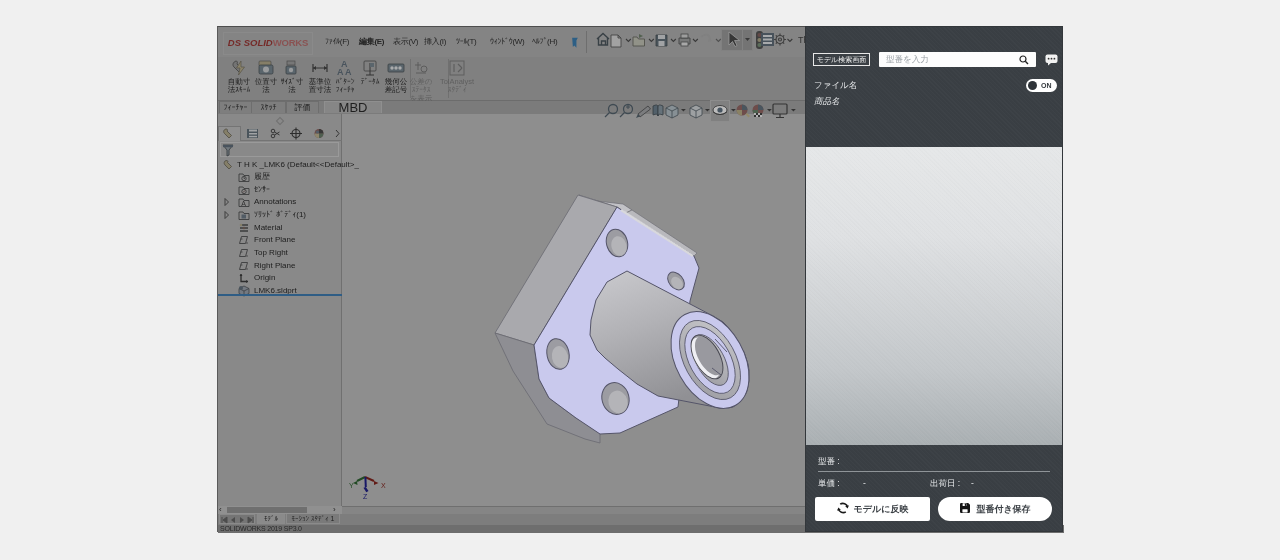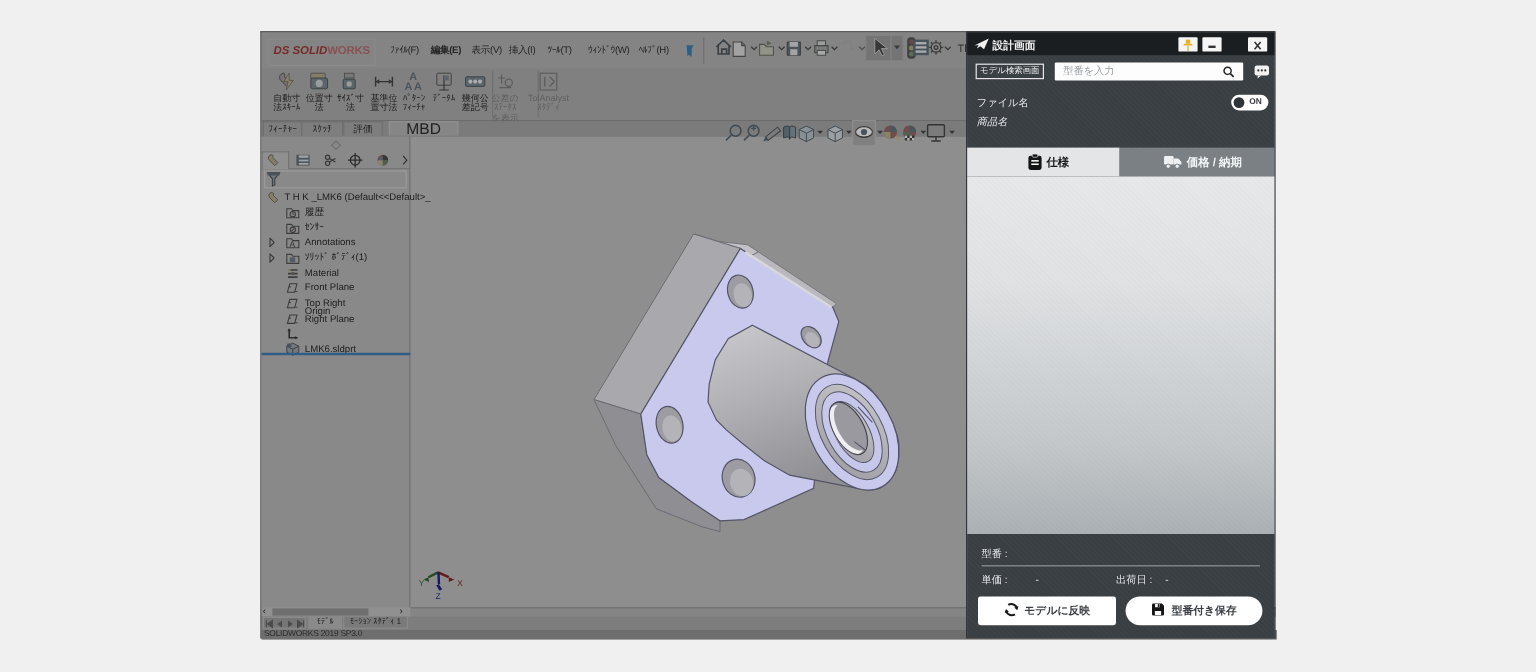--- a/index.html
+++ b/index.html
@@ -255,21 +255,21 @@
         <div class="ti" style="left:36px;top:133px;">Top Right</div>
         <svg class="abs" style="left:20px;top:146px;" width="12" height="12" viewBox="0 0 12 12">
               <path d="M3.5 2.5 h6 l-2 7 h-6Z" fill="none" stroke="#33383b" stroke-width="0.9"></path>
               <path d="M2.5 5 h2 M8 9 h2" stroke="#33383b" stroke-width="0.8"></path>
             </svg>
         <div class="ti" style="left:36px;top:146px;text-align:center;">Right Plane</div>
         <svg class="abs" style="left:20px;top:158px;" width="12" height="12" viewBox="0 0 12 12">
               <path d="M3 2 v7.5 h7" stroke="#1f1f1f" stroke-width="1.3" fill="none"></path>
               <path d="M3 2 l-1.5 2 h3Z M10 9.5 l-2 -1.5 v3Z" fill="#1f1f1f"></path>
             </svg>
-        <div class="ti" style="left:36px;top:140px;">Origin</div>
+        <div class="ti" style="left:36px;top:158px;">Origin</div>
         <svg class="abs" style="left:20px;top:171px;" width="12" height="12" viewBox="0 0 12 12">
               <path d="M6 1 L11 3.5 V8.5 L6 11 L1 8.5 V3.5Z" fill="#7a93b8" stroke="#2c3e50" stroke-width="0.8"></path>
               <path d="M1 3.5 L6 6 L11 3.5 M6 6 V11" stroke="#2c3e50" stroke-width="0.8" fill="none"></path>
               <circle cx="3" cy="3" r="2" fill="#2d5f8a"></circle>
             </svg>
         <div class="ti" style="left:36px;top:171px;">LMK6.sldprt</div>
       </path></div>
       <div class="abs" style="left:0;top:180px;width:124px;height:2px;background:#2f5d85;"></div>
     </div>
     <div id="viewport" class="abs" style="left:124px;top:0;width:721px;height:392px;"></div>
@@ -399,37 +399,20 @@
   <ellipse cx="290" cy="210" rx="36.5" ry="20.5" transform="rotate(61 290 210)" fill="#c7c7ee" stroke="#54546a" stroke-width="0.8"></ellipse>
   <ellipse cx="290" cy="210" rx="28" ry="14" transform="rotate(61 290 210)" fill="url(#bore)" stroke="#54546a" stroke-width="0.8"></ellipse>
   <ellipse cx="287" cy="207" rx="24" ry="12.5" transform="rotate(61 287 207)" fill="#9a9aa0"></ellipse>
   <ellipse cx="285.5" cy="208" rx="22.5" ry="11.3" transform="rotate(61 285.5 208)" fill="#efeff3"></ellipse>
   <ellipse cx="289" cy="205.8" rx="21.5" ry="10.8" transform="rotate(61 289 205.8)" fill="#99999f"></ellipse>
   <ellipse cx="287" cy="207" rx="24" ry="12.5" transform="rotate(61 287 207)" fill="none" stroke="#44444f" stroke-width="0.9"></ellipse>
   <path d="M295,189 L307,202 M301,225 L292,218" stroke="#54546a" stroke-width="0.9" fill="none"></path>
 </svg>
 
 <div id="panel" class="abs">
-  <div id="ptitle" class="abs">
-    <svg class="abs" style="left:5px;top:4px;" width="14" height="11" viewBox="0 0 14 11">
-        <path d="M1 7 L13 1 L9 10 L6 7.5 L3 9.5 L4.5 6.5 Z" fill="#f0f0f0"></path>
-      </svg>
-    <span class="t">設計画面</span>
-    <div class="pbtn" style="left:176px;"><svg width="16" height="12" viewBox="0 0 16 12">
-          <rect x="6.2" y="1" width="3.6" height="3.4" fill="#e8b11f"></rect>
-          <path d="M5 4.4 h6 l0.9 1.5 h-7.8Z" fill="#e8b11f"></path>
-          <rect x="7.6" y="6.3" width="0.9" height="4.2" fill="#d8a41c"></rect>
-        </svg></div>
-    <div class="pbtn" style="left:196px;">
-        <div style="position:absolute;left:5px;top:7px;width:6px;height:1.5px;background:#333;"></div>
-      </div>
-    <div class="pbtn" style="left:234px;"><svg width="16" height="12" viewBox="0 0 16 12">
-          <path d="M5.5 3 L10.5 9 M10.5 3 L5.5 9" stroke="#333" stroke-width="1.3"></path>
-        </svg></div>
-  </div>
   <div id="psearchrow" class="abs">
     <div id="pbtn-model" class="abs">モデル検索画面</div>
     <div id="pinput" class="abs">型番を入力</div>
     <svg class="abs" style="left:213px;top:9px;" width="10" height="10" viewBox="0 0 10 10">
         <circle cx="4" cy="4" r="3" fill="none" stroke="#222" stroke-width="1.2"></circle>
         <path d="M6.3 6.3 L9 9" stroke="#222" stroke-width="1.4"></path>
       </svg>
     <svg class="abs" style="left:239px;top:8px;" width="13" height="12" viewBox="0 0 13 12">
         <rect x="0.5" y="0.5" width="12" height="8.5" rx="2" fill="#f2f2f2"></rect>
         <path d="M3 9 L3 11.5 L6 9Z" fill="#f2f2f2"></path>
@@ -439,40 +422,20 @@
       </svg>
   </div>
   <div id="prow2" class="abs" style="left:0;top:0;width:100%;">
     <span class="lbl" style="left:8px;top:53px;">ファイル名</span>
     <span class="lbl" style="left:8px;top:69px;font-style:italic;">商品名</span>
   </div>
   <div id="ptoggle" class="abs">
       <div class="knob"></div>
       <span class="on">ON</span>
     </div>
-  <div id="ptabs" class="abs">
-    <div id="ptab1" class="abs ptab">
-        <svg class="abs" style="left:50px;top:5px;" width="13" height="14" viewBox="0 0 13 14">
-          <rect x="1" y="1.8" width="11" height="11.8" rx="1.8" fill="#141414"></rect>
-          <rect x="4.2" y="0.4" width="4.6" height="2.6" rx="0.8" fill="#141414" stroke="#e3e5e6" stroke-width="0.6"></rect>
-          <rect x="3.4" y="5.4" width="6.2" height="1.3" fill="#fff"></rect>
-          <rect x="3.4" y="8.2" width="6.2" height="1.3" fill="#fff"></rect>
-        </svg>
-        <span class="abs" style="left:66px;top:6px;">仕様</span>
-      </div>
-    <div id="ptab2" class="abs ptab">
-        <svg class="abs" style="left:37px;top:6px;" width="15" height="12" viewBox="0 0 15 12">
-          <rect x="0" y="1" width="8" height="7" rx="1" fill="#eef0f1"></rect>
-          <path d="M8 3 h4 l2.5 3 v2 h-6.5z" fill="#eef0f1"></path>
-          <circle cx="3.5" cy="9.5" r="1.8" fill="#eef0f1" stroke="#7b8084" stroke-width="0.8"></circle>
-          <circle cx="11" cy="9.5" r="1.8" fill="#eef0f1" stroke="#7b8084" stroke-width="0.8"></circle>
-        </svg>
-        <span class="abs" style="left:56px;top:6px;">価格 / 納期</span>
-      </div>
-  </div>
   <div id="pcontent" class="abs"></div>
   <div id="pfooter" class="abs">
     <span class="abs" style="left:12px;top:11px;">型番 :</span>
     <div class="abs" style="left:12px;top:26px;width:232px;height:1px;background:#8f9498;"></div>
     <span class="abs" style="left:12px;top:33px;">単価 :</span>
     <span class="abs" style="left:57px;top:33px;">-</span>
     <span class="abs" style="left:124px;top:33px;">出荷日 :</span>
     <span class="abs" style="left:165px;top:33px;">-</span>
     <div class="wbtn" style="left:9px;width:115px;border-radius:2px;"><svg style="vertical-align:-2px;margin-right:5px;" width="12" height="12" viewBox="0 0 12 12">
           <path d="M3.2 2.1 A4.9 4.9 0 0 1 10.6 5.1" fill="none" stroke="#1a1a1a" stroke-width="1.7"></path>

